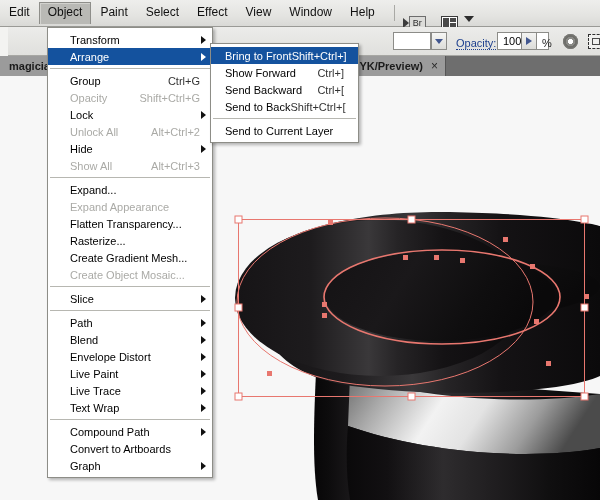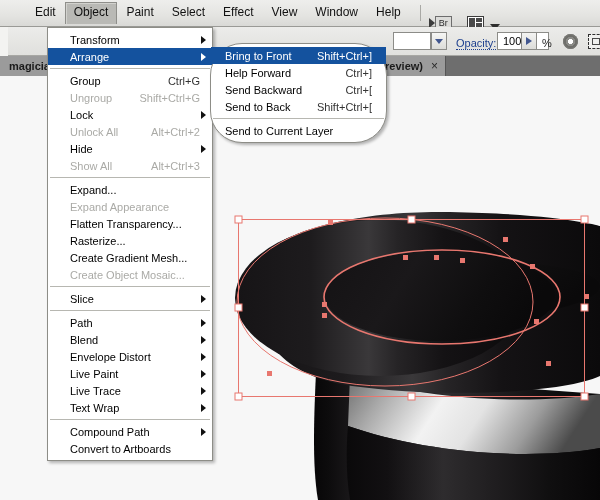--- a/index.html
+++ b/index.html
@@ -17,38 +17,38 @@
     color: #000;
   }
 
   
   #menubar {
     position: absolute; left: 0; top: 0; width: 600px; height: 27px;
     background: linear-gradient(to bottom, #eeeeec 0%, #e4e4e1 60%, #d9d9d6 100%);
     border-bottom: 1px solid #9a9a96;
     box-sizing: border-box;
   }
-  #menubar-inner { display: flex; align-items: center; height: 26px; padding-left: 26px; }
+  #menubar-inner { display: flex; align-items: center; height: 26px; padding-left: 0; }
   .mb-item {
     font-size: 12px; color: #111;
     padding: 4px 9px 5px 9px;
     line-height: 13px;
     white-space: nowrap;
   }
   .mb-item.active {
     background: #b9b9b5;
     border: 1px solid #8e8e8a;
     border-bottom: none;
     padding: 3px 8px 5px 8px;
     box-shadow: inset 1px 1px 0 #d2d2ce;
   }
   .mb-sep {
     width: 1px; height: 16px; background: #a9a9a5; margin: 0 8px 0 10px;
   }
-  .mb-icon { display:flex; align-items:flex-end; margin-right: 9px; margin-top: 20px; }
+  .mb-icon { display:flex; align-items:flex-start; margin-right: 9px; margin-top: 20px; }
 
   .br-icon { display:flex; align-items:center; }
   .br-tri {
     width:0;height:0;border-left:6px solid #3c3c3c;
     border-top:5px solid transparent;border-bottom:5px solid transparent;
   }
   .br-box {
     border:1px solid #6d6d6d; background:#dcdcd9;
     font-size:9px; line-height:11px; padding:1px 3px; color:#2b2b2b;
     font-family:"Liberation Sans", sans-serif;
@@ -165,21 +165,21 @@
   .menu-row.hl .lbl, .menu-row.hl .accel { color:#ffffff; }
   .menu-row .arrow {
     position:absolute; right:6px; top:50%; margin-top:-4px;
     width:0;height:0;border-top:4px solid transparent;border-bottom:4px solid transparent;
     border-left:5px solid #111;
   }
   .menu-row.hl .arrow { border-left-color:#fff; }
   .menu-div { height:1px; background:#b7b7b1; margin:3px 2px 3px 2px; }
 
   #objectMenu { left:47px; top:27px; width:166px; }
-  #arrangeMenu { left:210px; top:43px; width:177px;border-radius:32px; }
+  #arrangeMenu { left:210px; top:43px; width:149px; }
   #arrangeMenu .menu-row .lbl { padding-left:14px; }
   #arrangeMenu .menu-row .accel { padding-right:8px; }
 </style>
 </head>
 <body>
 
 <div id="app">
 
   <div id="menubar">
     <div id="menubar-inner">
@@ -348,21 +348,21 @@
       <div class="menu-row hl">
         <span class="lbl">Arrange</span>
         <span class="arrow"></span>
       </div>
       <div class="menu-div"></div>
       <div class="menu-row noarrow">
         <span class="lbl">Group</span>
         <span class="accel">Ctrl+G</span>
       </div>
       <div class="menu-row disabled noarrow">
-        <span class="lbl">Ungroup</span>
+        <span class="lbl">Opacity</span>
         <span class="accel">Shift+Ctrl+G</span>
       </div>
       <div class="menu-row">
         <span class="lbl">Lock</span>
         <span class="arrow"></span>
       </div>
       <div class="menu-row disabled noarrow">
         <span class="lbl">Unlock All</span>
         <span class="accel">Alt+Ctrl+2</span>
       </div>
@@ -423,30 +423,34 @@
         <span class="lbl">Text Wrap</span>
         <span class="arrow"></span>
       </div>
       <div class="menu-div"></div>
       <div class="menu-row">
         <span class="lbl">Compound Path</span>
         <span class="arrow"></span>
       </div>
       <div class="menu-row noarrow">
         <span class="lbl">Convert to Artboards</span>
+      </div>
+      <div class="menu-row">
+        <span class="lbl">Graph</span>
+        <span class="arrow"></span>
       </div>
     </div>
 
   <div class="menu" id="arrangeMenu">
       <div class="menu-row hl noarrow">
         <span class="lbl">Bring to Front</span>
         <span class="accel">Shift+Ctrl+]</span>
       </div>
       <div class="menu-row noarrow">
-        <span class="lbl">Help Forward</span>
+        <span class="lbl">Show Forward</span>
         <span class="accel">Ctrl+]</span>
       </div>
       <div class="menu-row noarrow">
         <span class="lbl">Send Backward</span>
         <span class="accel">Ctrl+[</span>
       </div>
       <div class="menu-row noarrow">
         <span class="lbl">Send to Back</span>
         <span class="accel">Shift+Ctrl+[</span>
       </div>

